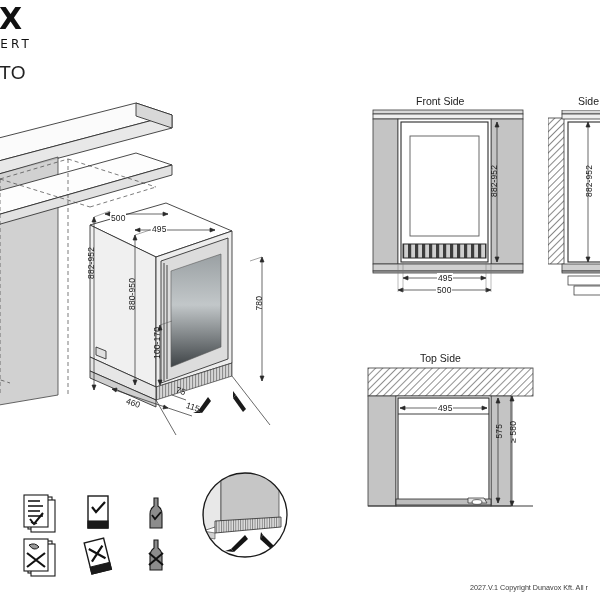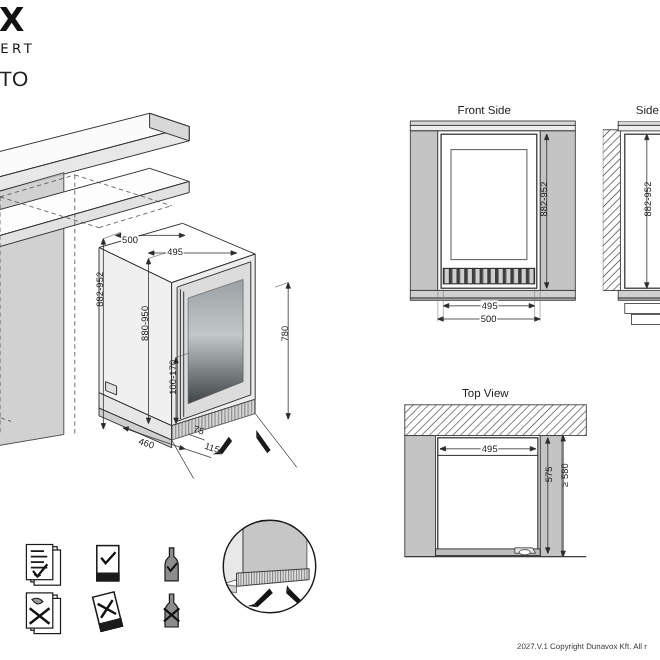--- a/index.html
+++ b/index.html
@@ -323,21 +323,21 @@
       </g>
       <g stroke="#2a2a2a" stroke-width="0.7" fill="#2a2a2a">
         <line x1="40" y1="12" x2="40" y2="152"></line>
         <polygon points="40,12 38,17 42,17"></polygon>
         <polygon points="40,152 38,147 42,147"></polygon>
       </g>
     </svg>
   </div>
   <div class="abs dim vtext" style="left:584px;top:165px;">882-952</div>
 
-  <div class="abs viewtitle" style="left:420px;top:352px;">Top View</div>
+  <div class="abs viewtitle" style="left:420px;top:352px;">Top Side</div>
   <div class="abs" style="left:368px;top:368px;width:165px;height:205px;">
     <svg width="165" height="205" viewBox="0 0 165 205">
       <defs>
         <pattern id="hatch2" width="5" height="5" patternUnits="userSpaceOnUse" patternTransform="rotate(45)">
           <rect width="5" height="5" fill="#ffffff"></rect>
           <line x1="0" y1="0" x2="0" y2="5" stroke="#555" stroke-width="1.3"></line>
         </pattern>
       </defs>
       <g stroke="#3a3a3a" stroke-width="0.8">
 

